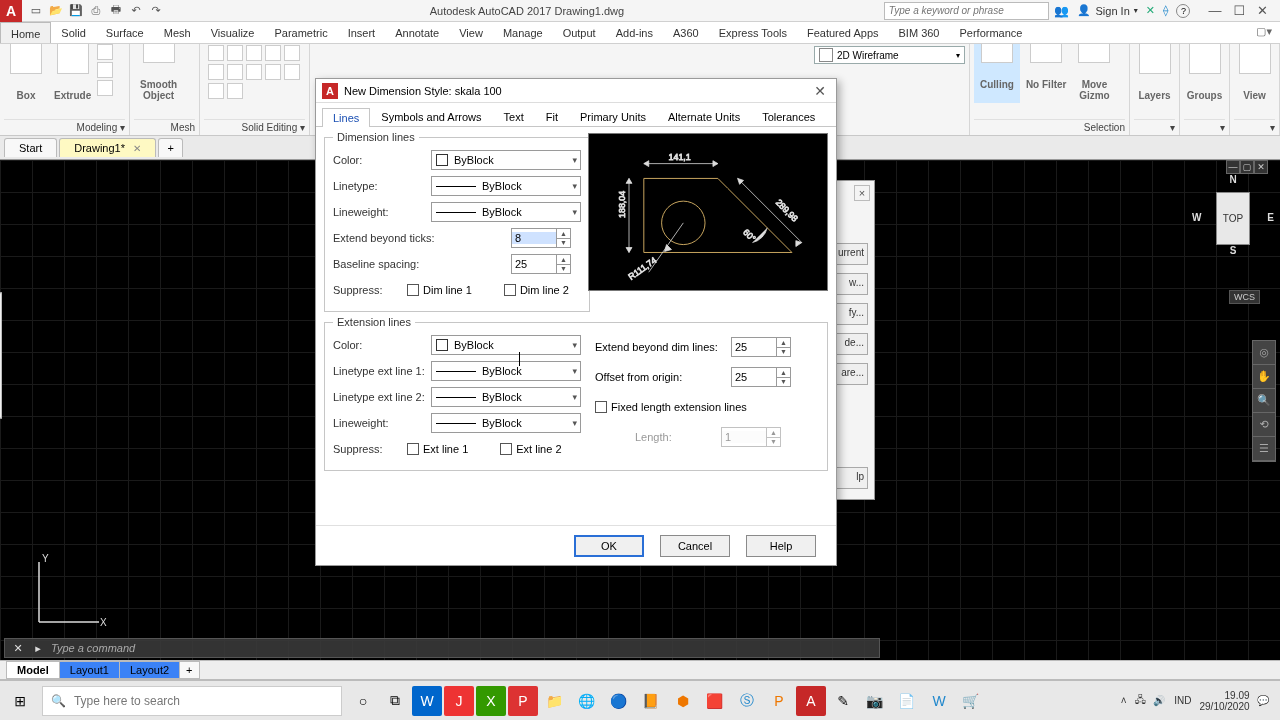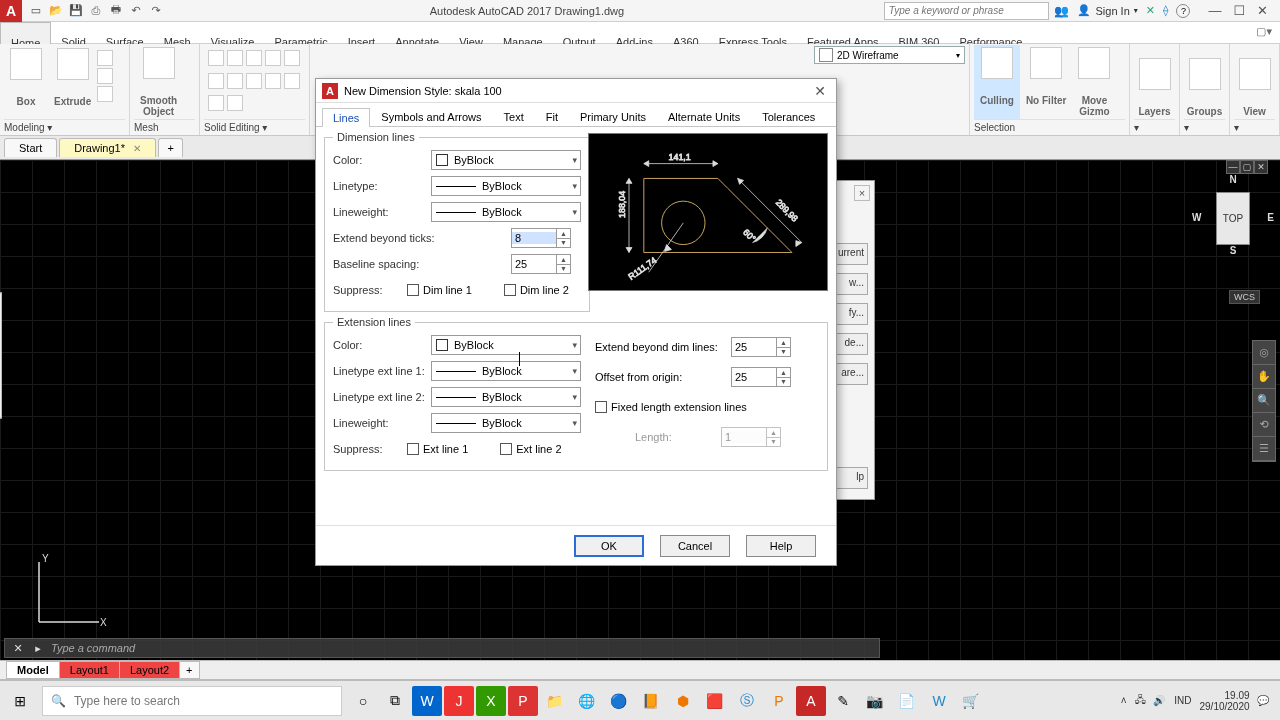--- a/index.html
+++ b/index.html
@@ -11,27 +11,27 @@
 .qat { display: flex; gap: 4px; padding: 0 6px; }
 .qat-btn { width: 16px; height: 16px; display:flex; align-items:center; justify-content:center; color:#555; font-size:11px; }
 .title-center { flex: 1; text-align: center; color: #444; }
 .title-search { width: 165px; height: 18px; border: 1px solid #bbb; background: #fff; font-size: 10px; padding: 0 4px; color:#888; font-style: italic; }
 .title-right { display: flex; align-items: center; gap: 8px; padding: 0 6px; }
 .win-controls { display: flex; gap: 12px; padding: 0 12px; font-size: 13px; color:#555;}
 .sign-in { display:flex; align-items:center; gap:4px; font-size:11px; color:#333;}
 
 
 .ribbon-tabs { height: 22px; background: #fff; display: flex; font-size: 11px; border-bottom: 1px solid #d0d0d0; }
-.ribbon-tab { padding: 14px 10px; cursor: pointer; color:#333;text-align:right; }
+.ribbon-tab { padding: 5px 10px; cursor: pointer; color:#333;text-align:right; }
 .ribbon-tab.active { background: #f0f0f0; border: 1px solid #bbb; border-bottom: none; }
 
 
 .ribbon { height: 92px; background: #f5f5f5; border-bottom: 1px solid #c8c8c8; display: flex; font-size: 10px; position: relative; overflow:hidden;}
 .panel { border-right: 1px solid #d6d6d6; display: flex; flex-direction: column; justify-content: flex-end; padding: 2px 4px; }
-.panel-label { text-align: left; font-size: 10px; color: #444; padding-top: 2px; border-top: 1px solid #e0e0e0; margin-top: 0; }
+.panel-label { text-align: right; font-size: 10px; color: #444; padding-top: 2px; border-top: 1px solid #e0e0e0; margin-top: 16px; }
 .big-btn { display:flex; flex-direction:column; align-items:center; gap:16px; padding: 2px 6px; color:#666;font-weight:bold; }
 .big-icon { width: 32px; height: 32px; border: 1px solid #ccc; background:#fff;}
 .small-icon { width:16px; height:16px; border:1px solid #ccc; background:#fff;}
 
 
 .doctabs { height: 24px; background: #eaeaea; display: flex; align-items: center; font-size: 11px; border-bottom: 1px solid #999; padding-left: 4px; gap: 2px;}
 .doctab { padding: 3px 14px; background: #f8f8f8; border: 1px solid #bbb; border-bottom: none; border-radius: 3px 3px 0 0; display:flex; gap:8px; align-items:center;}
 .doctab.active { background: #fef9c3; }
 .doctab-close { color:#888; font-size:10px;}
 
@@ -58,21 +58,21 @@
 .inner-panel-tabs { position:absolute; left:1226px; top:0px; display:flex; gap:0; }
 .inner-panel-tabs span{ width:14px; height:14px; background:#333; color:#ccc; font-size:9px; display:flex; align-items:center; justify-content:center; border:1px solid #666;}
 
 
 .dimmgr { position:absolute; left:830px; top:180px; width:45px; height:320px; background:#f4f4f4; border:1px solid #999; font-size:11px;}
 .dimmgr .close{ position:absolute; right:4px; top:4px; width:16px; height:16px; border:1px solid #bbb; text-align:center; line-height:14px; font-size:11px; color:#555;}
 .dimmgr-btn { position:absolute; right:6px; width:34px; height:22px; border:1px solid #a9a9a9; background:#efefef; font-size:10px; text-align:right; padding:3px 3px 0 0; overflow:hidden; color:#333;}
 
 
 .layout-tabs { position:absolute; left:0; right:0; bottom:40px; height:20px; background:#eee; display:flex; align-items:center; font-size:11px; border-top:1px solid #bbb; border-bottom:1px solid #bbb; padding-left:6px; gap:0;}
-.ltab { padding:2px 10px; border:1px solid #bbb; background:#ef4444; margin-right:-1px;}
+.ltab { padding:2px 10px; border:1px solid #bbb; background:#3b82f6; margin-right:-1px;}
 .ltab.active{ background:#fff; font-weight:bold;}
 .ltab-add{ padding:2px 6px; border:1px solid #bbb; background:#f8f8f8;}
 
 
 .statusbar { position:absolute; left:0; right:0; bottom:20px; height:20px; background:#f0f0f0; border-top:1px solid #ccc; display:flex; align-items:center; font-size:10px;}
 .statusbar .model{ padding:2px 8px; margin-left: auto;}
 .sb-icons { display:flex; gap:2px; padding: 0 4px;}
 .sb-ico { width:18px; height:16px; border:1px solid #ccc; background:#fafafa; display:flex; align-items:center; justify-content:center; font-size:9px; color:#5a7;}
 .sb-ico.active{ background:#cfe8ff; border-color:#6aa;}
 

